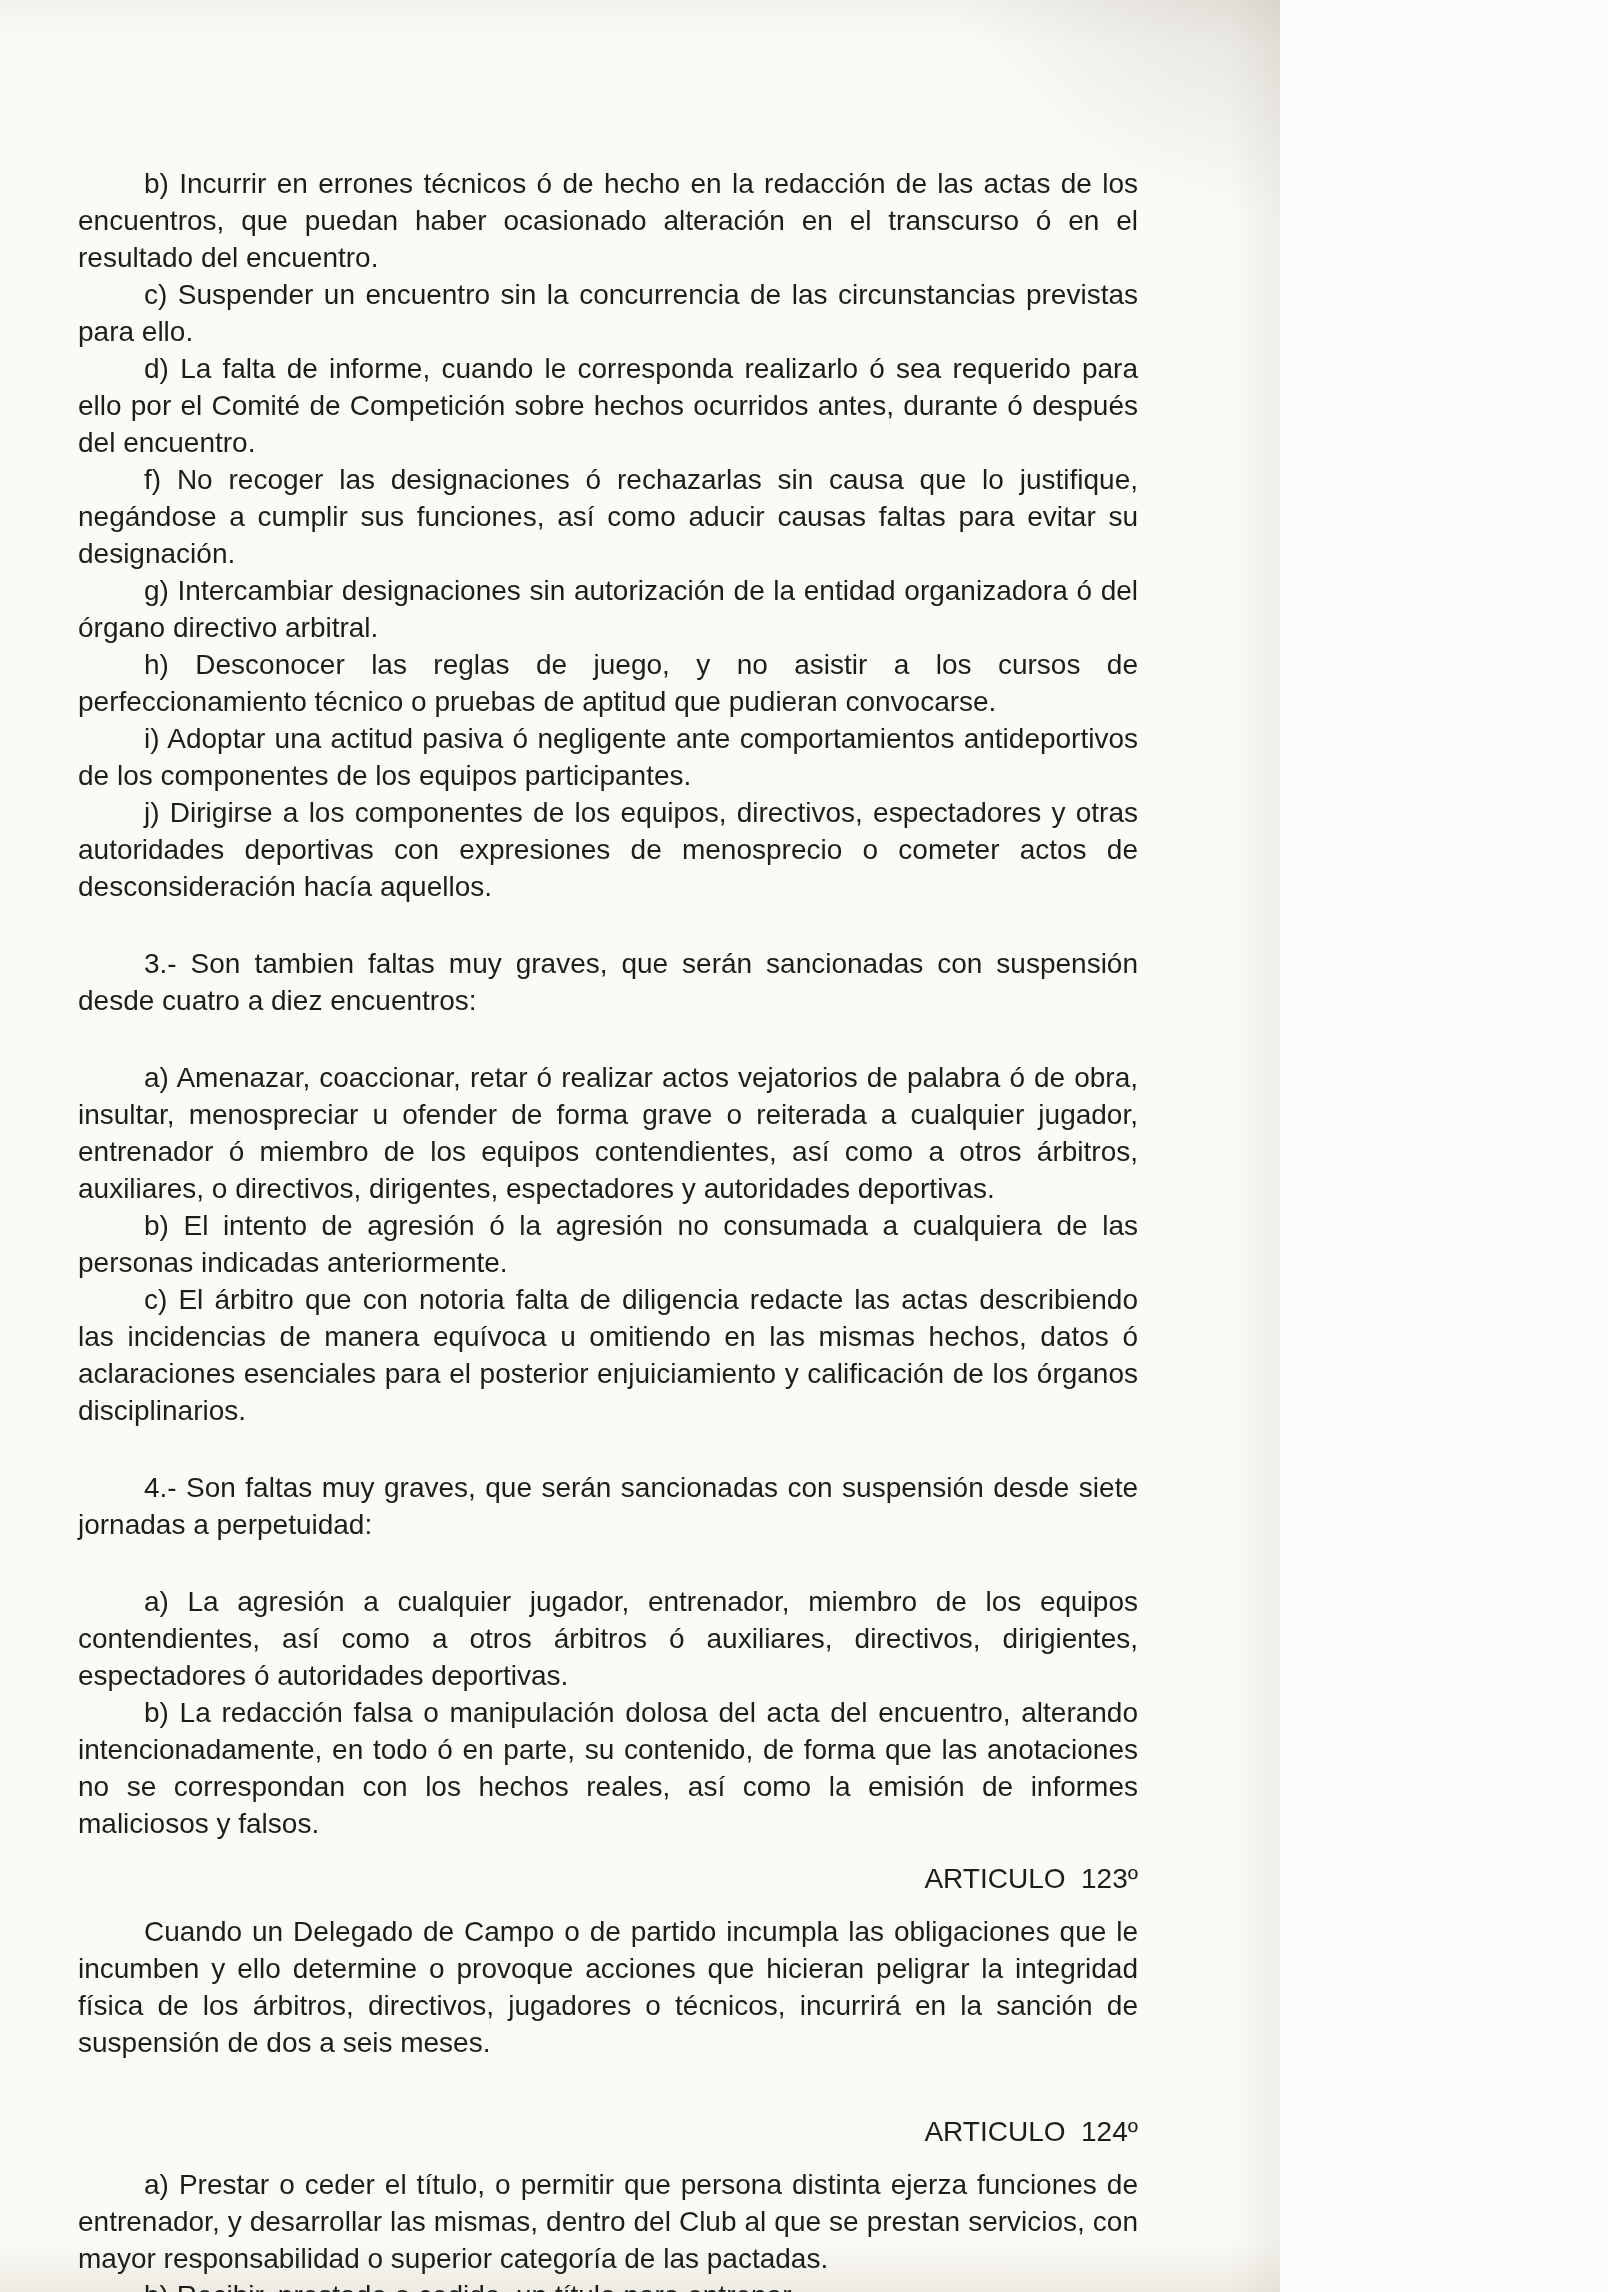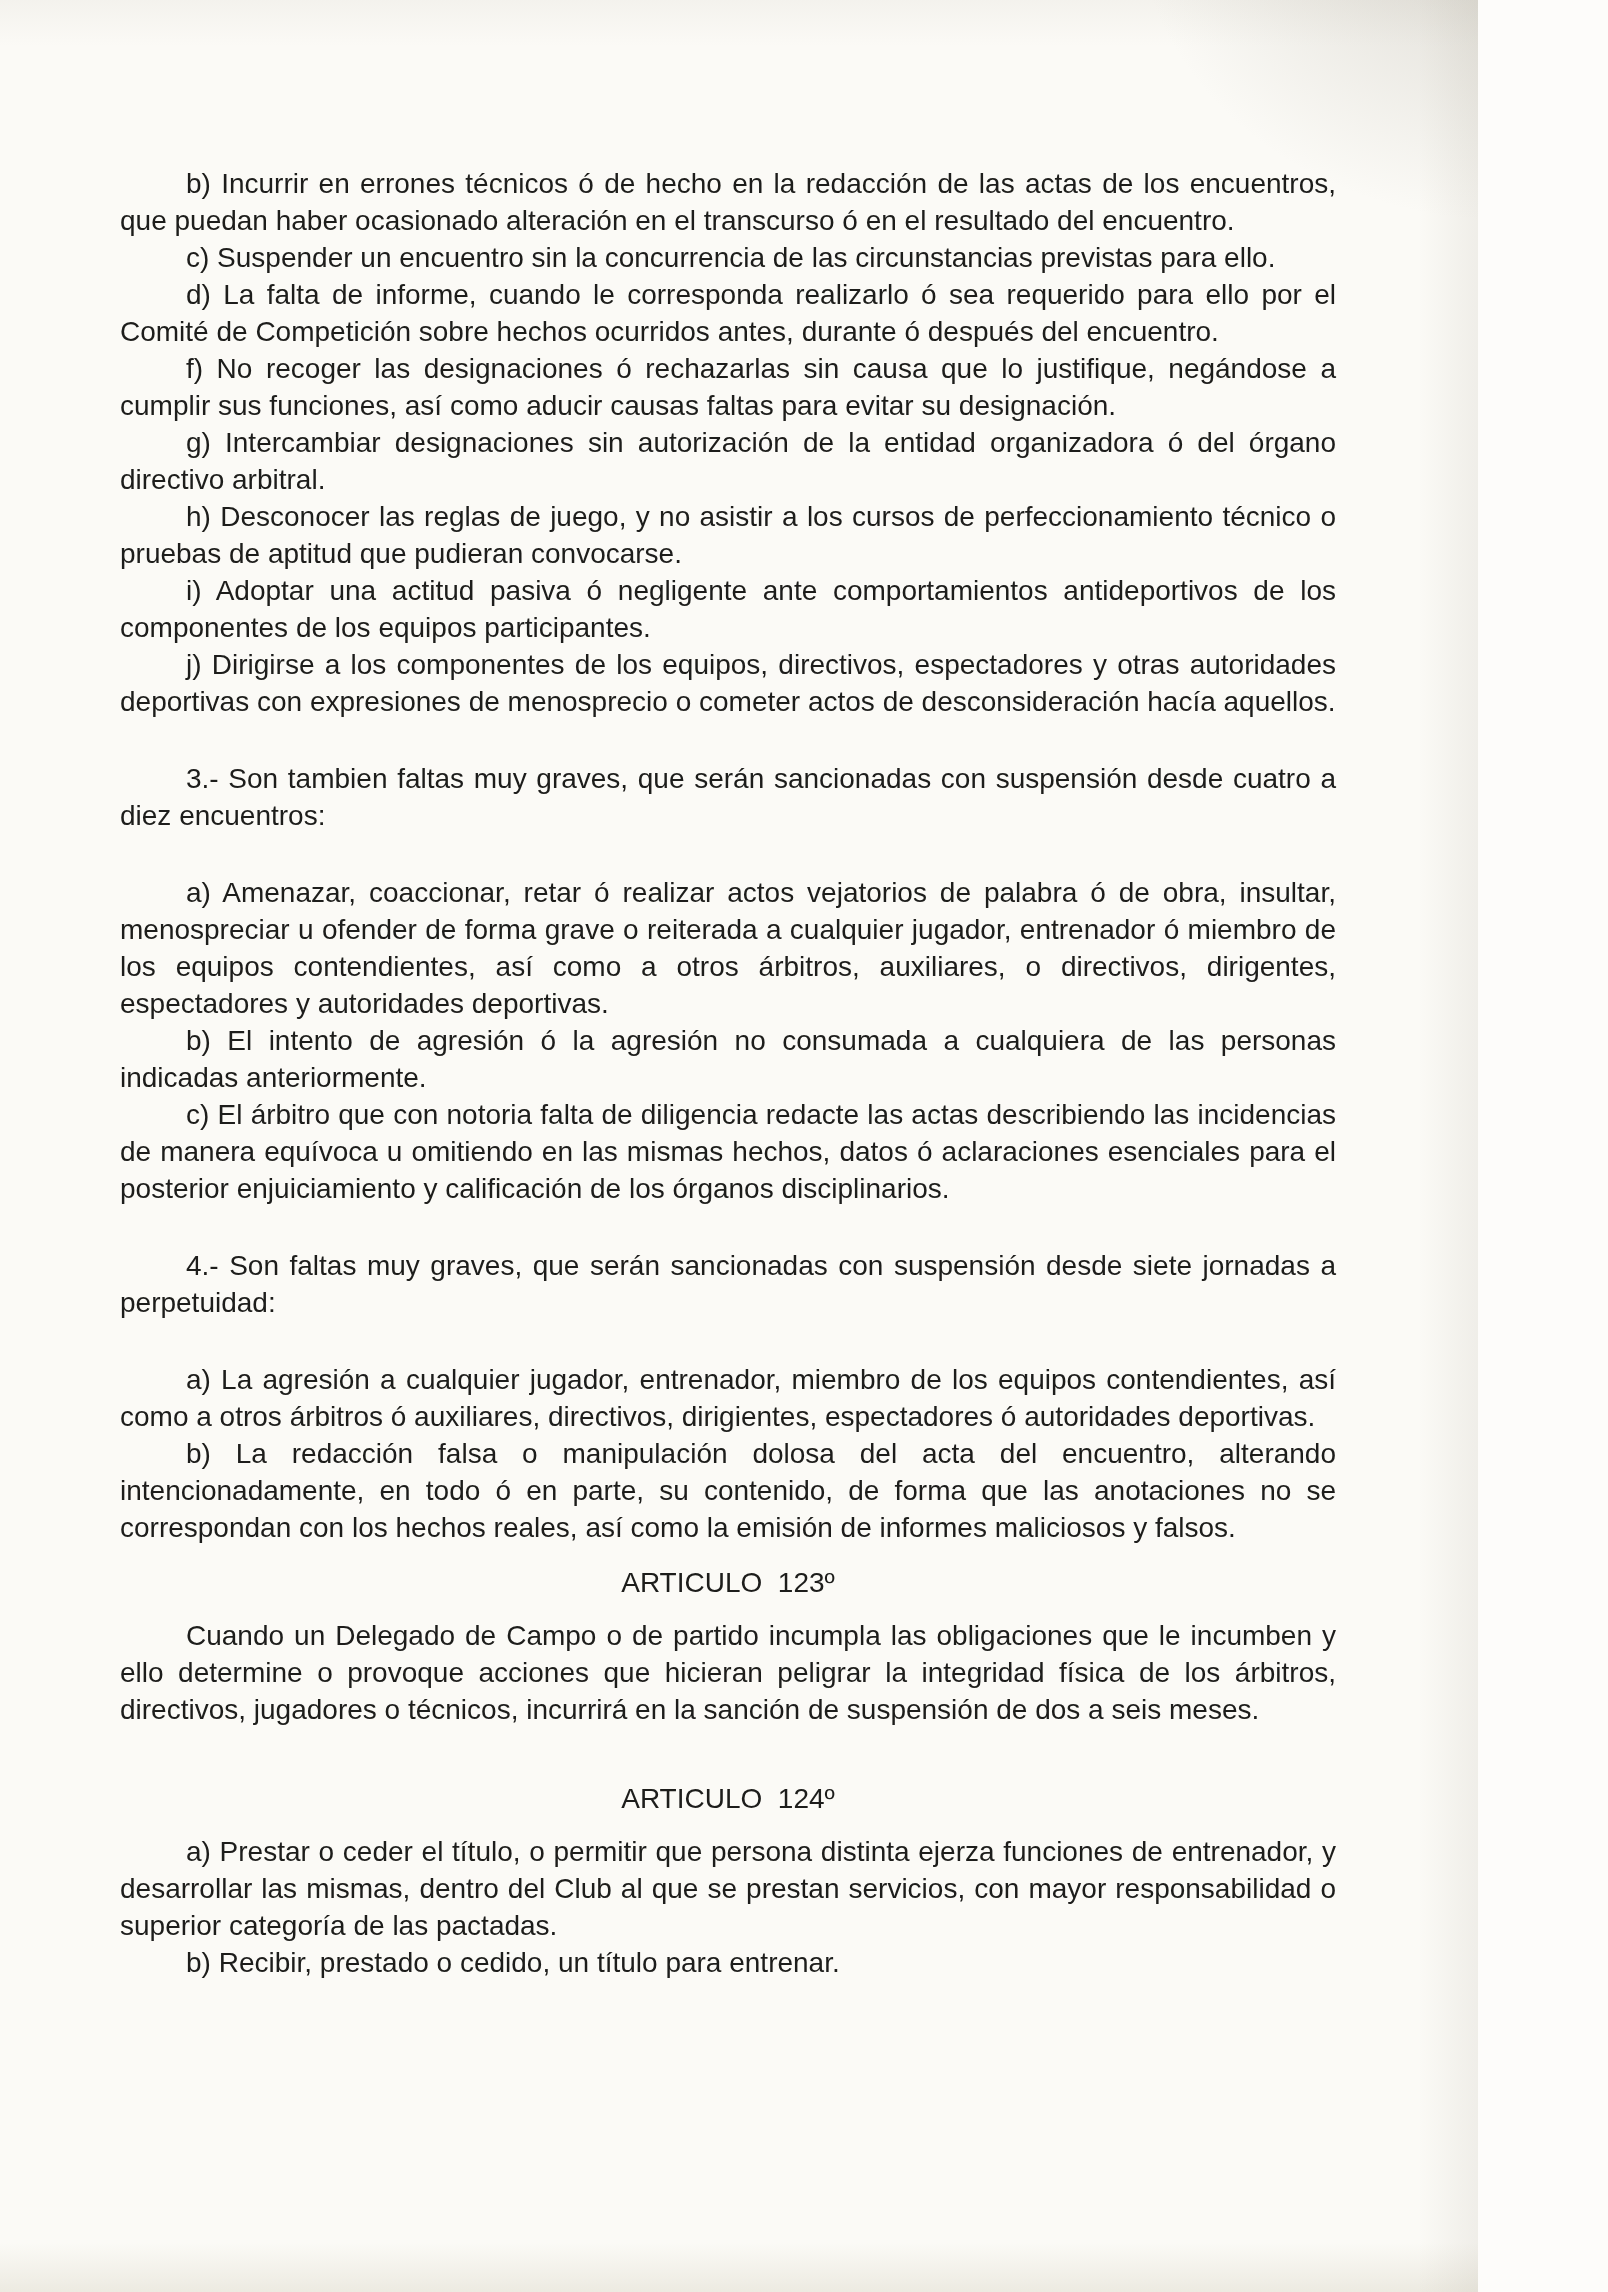--- a/index.html
+++ b/index.html
@@ -2,44 +2,44 @@
 <html><head>
 <meta charset="utf-8">
 <style>
   html, body {
     margin: 0;
     padding: 0;
     background: #fdfcfa;
   }
   .page {
     position: relative;
-    width: 1478px;
+    width: 1280px;
     height: 2293px;
     box-sizing: border-box;
-    padding: 165px 142px 0 120px;
+    padding: 165px 142px 0 78px;
     background-color: #fbfaf6;
     background-image:
       radial-gradient(ellipse 602px 505px at 102% -4%, rgba(168,163,150,0.38), rgba(168,163,150,0) 62%),
       linear-gradient(to left, rgba(178,173,160,0.16), rgba(178,173,160,0) 4%),
       linear-gradient(to top, rgba(198,192,170,0.28), rgba(198,192,170,0) 2.2%),
       linear-gradient(to bottom, rgba(210,206,196,0.18), rgba(210,206,196,0) 2%);
     font-family: "Liberation Sans", "DejaVu Sans", sans-serif;
     font-size: 28px;
     line-height: 37px;
     color: #1d1d1b;
     overflow: hidden;
   }
   .para {
     margin: 0;
     text-align: justify;
     text-indent: 66px;
   }
   .heading {
     margin: 0;
-    text-align: center;
+    text-align: right;
     text-indent: 0;
     white-space: pre-wrap;
   }
   .sp-25 { margin-top: 40px; }
   .sp-27 { margin-top: 16px; }
   .sp-18 { margin-top: 17.5px; }
   .sp-54 { margin-top: 52px; }
 </style>
 </head>
 <body>

